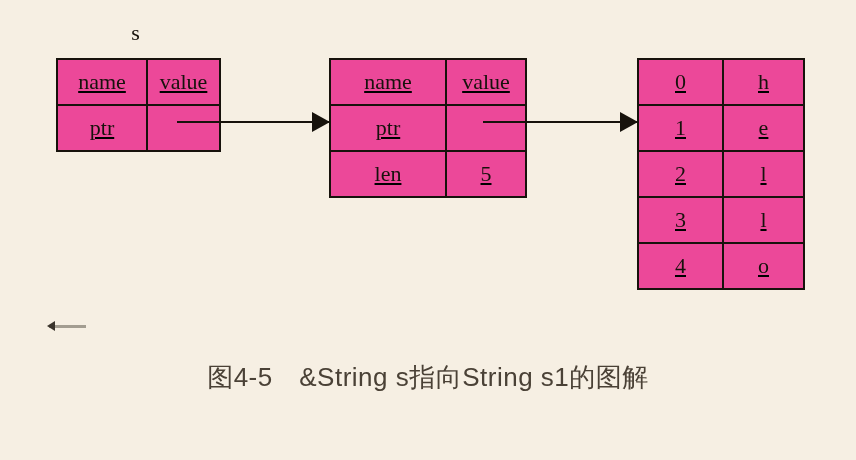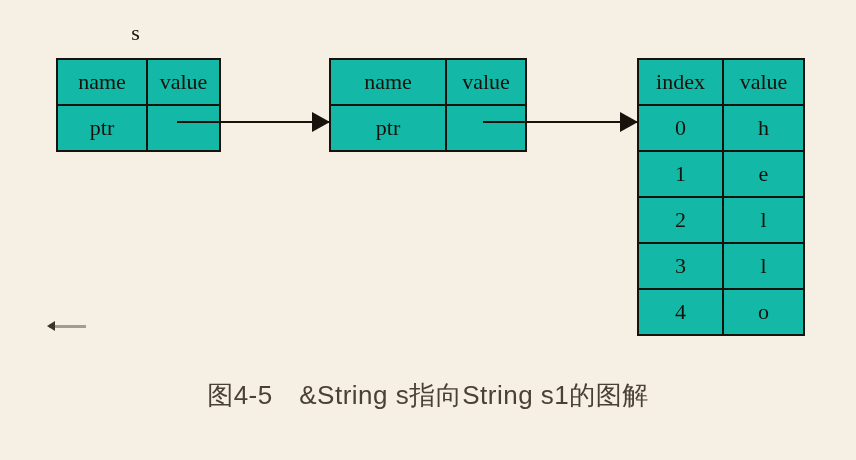--- a/index.html
+++ b/index.html
@@ -17,22 +17,23 @@
   #canvas {
     position: relative;
     width: 856px;
     height: 460px;
   }
 
   
   .struct-table {
     position: absolute;
     border-collapse: collapse;
-    background: #14b8a6;
+    background: #ec4899;
     table-layout: fixed;
+    text-decoration: underline;
   }
   .struct-table td {
     border: 2px solid #17120c;
     text-align: center;
     vertical-align: middle;
     font-family: "Liberation Serif", "DejaVu Serif", serif;
     font-size: 22px;
     color: #17120c;
     height: 44px;
     padding: 0;
@@ -101,21 +102,21 @@
     height: 0;
     border-top: 5px solid transparent;
     border-bottom: 5px solid transparent;
     border-right: 8px solid #3a342c;
   }
 
   
   #figure-caption {
     position: absolute;
     left: 0;
-    top: 378px;
+    top: 360px;
     width: 856px;
     text-align: center;
     font-family: "Liberation Sans", "DejaVu Sans", sans-serif;
     font-size: 26px;
     color: #4a4136;
     letter-spacing: 0.5px;
     white-space: pre;
   }
 </style>
 </head>
@@ -142,29 +143,29 @@
   <table class="struct-table" id="table-s1">
     <tbody>
       <tr>
         <td class="col-name">name</td>
         <td class="col-value">value</td>
       </tr>
       <tr>
         <td class="col-name">ptr</td>
         <td class="col-value"></td>
       </tr>
+      <tr>
+        <td class="col-name">len</td>
+        <td class="col-value">5</td>
+      </tr>
     </tbody>
   </table>
 
   <table class="struct-table" id="table-heap">
     <tbody>
-      <tr>
-        <td class="col-index">index</td>
-        <td class="col-value">value</td>
-      </tr>
       <tr>
         <td class="col-index">0</td>
         <td class="col-value">h</td>
       </tr>
       <tr>
         <td class="col-index">1</td>
         <td class="col-value">e</td>
       </tr>
       <tr>
         <td class="col-index">2</td>

